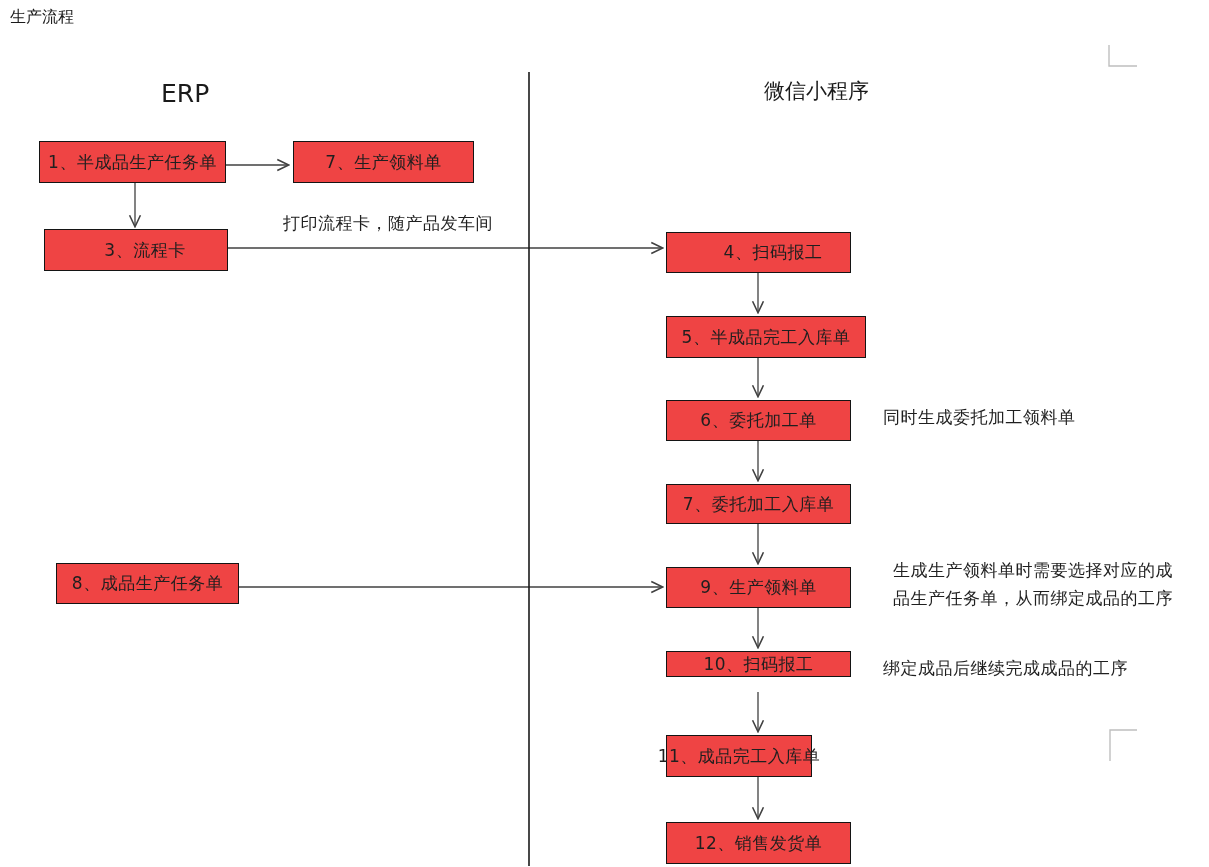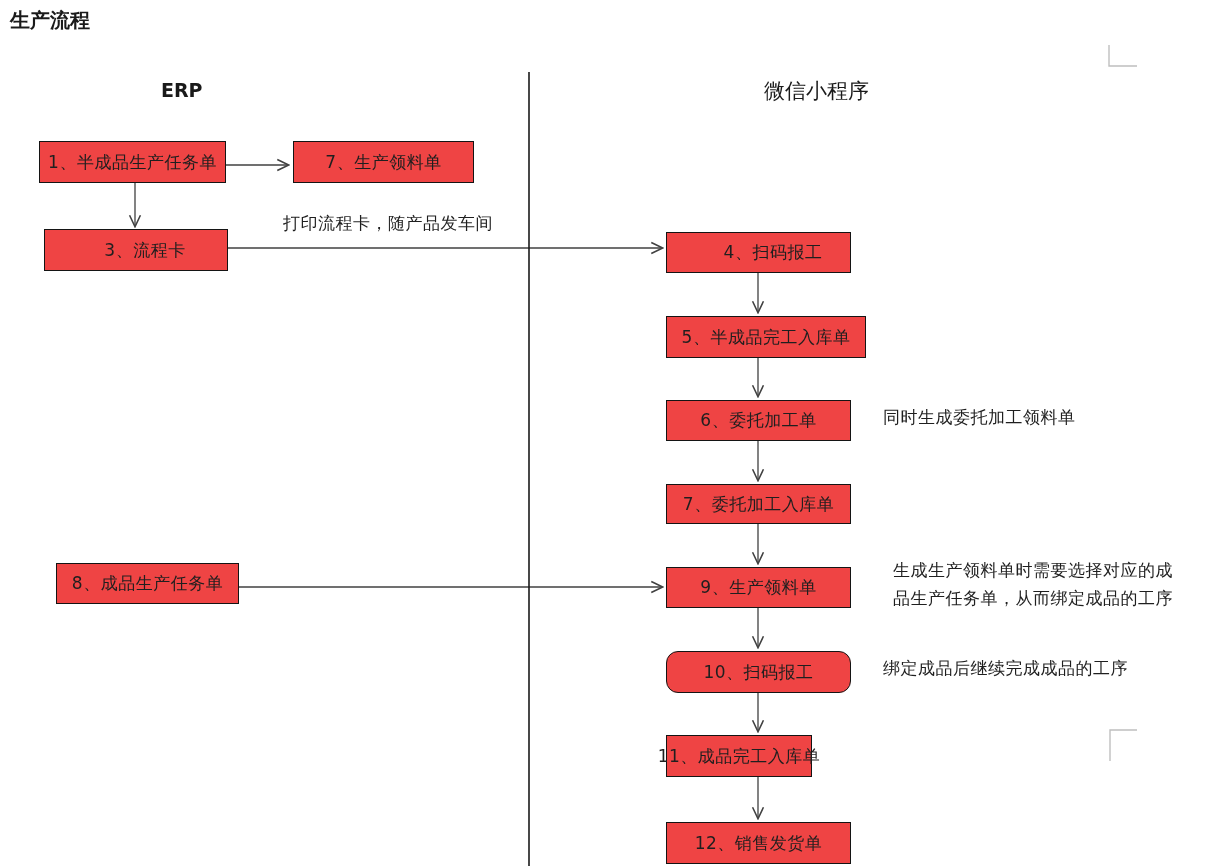--- a/index.html
+++ b/index.html
@@ -14,34 +14,34 @@
   .page {
     position: relative;
     width: 1209px;
     height: 867px;
     background: #ffffff;
   }
   .doc-title {
     position: absolute;
     left: 10px;
     top: 7px;
-    font-size: 20px;
-    font-weight: bold;
+    font-size: 16px;
+    font-weight: normal;
     color: #1a1a1a;
   }
   .col-header {
     position: absolute;
     color: #1a1a1a;
     white-space: nowrap;
   }
   .col-header.erp {
     left: 161px;
     top: 79px;
-    font-size: 19px;
-    font-weight: bold;
+    font-size: 25px;
+    font-weight: normal;
   }
   .col-header.wechat {
     left: 764px;
     top: 77px;
     font-size: 21px;
     font-weight: normal;
     font-family: "DejaVu Serif", "Liberation Serif", serif;
   }
   #line-layer {
     position: absolute;
@@ -107,21 +107,21 @@
   <div id="node-group">
       <div class="node" style="left: 39px; top: 141px; width: 187px; height: 42px;">1、半成品生产任务单</div>
       <div class="node" style="left: 293px; top: 141px; width: 181px; height: 42px;">7、生产领料单</div>
       <div class="node" style="left: 44px; top: 229px; width: 184px; height: 42px; padding-left: 18px;">3、流程卡</div>
       <div class="node" style="left: 666px; top: 232px; width: 185px; height: 41px; padding-left: 29px;">4、扫码报工</div>
       <div class="node" style="left: 666px; top: 316px; width: 200px; height: 42px;">5、半成品完工入库单</div>
       <div class="node" style="left: 666px; top: 400px; width: 185px; height: 41px;">6、委托加工单</div>
       <div class="node" style="left: 666px; top: 484px; width: 185px; height: 40px;">7、委托加工入库单</div>
       <div class="node" style="left: 56px; top: 563px; width: 183px; height: 41px;">8、成品生产任务单</div>
       <div class="node" style="left: 666px; top: 567px; width: 185px; height: 41px;">9、生产领料单</div>
-      <div class="node" style="left: 666px; top: 651px; width: 185px; height: 42px; border-radius: 12px;">10、扫码报工</div>
+      <div class="node" style="left: 666px; top: 651px; width: 185px; height: 26px;">10、扫码报工</div>
       <div class="node" style="left: 666px; top: 735px; width: 146px; height: 42px;">11、成品完工入库单</div>
       <div class="node" style="left: 666px; top: 822px; width: 185px; height: 42px;">12、销售发货单</div>
     </div>
   <div id="annotation-group">
       <div class="annotation" style="left: 283px; top: 209px;">打印流程卡，随产品发车间</div>
       <div class="annotation" style="left: 883px; top: 403px;">同时生成委托加工领料单</div>
       <div class="annotation" style="left: 893px; top: 556px;">生成生产领料单时需要选择对应的成
 品生产任务单，从而绑定成品的工序</div>
       <div class="annotation" style="left: 883px; top: 654px;">绑定成品后继续完成成品的工序</div>
     </div>

